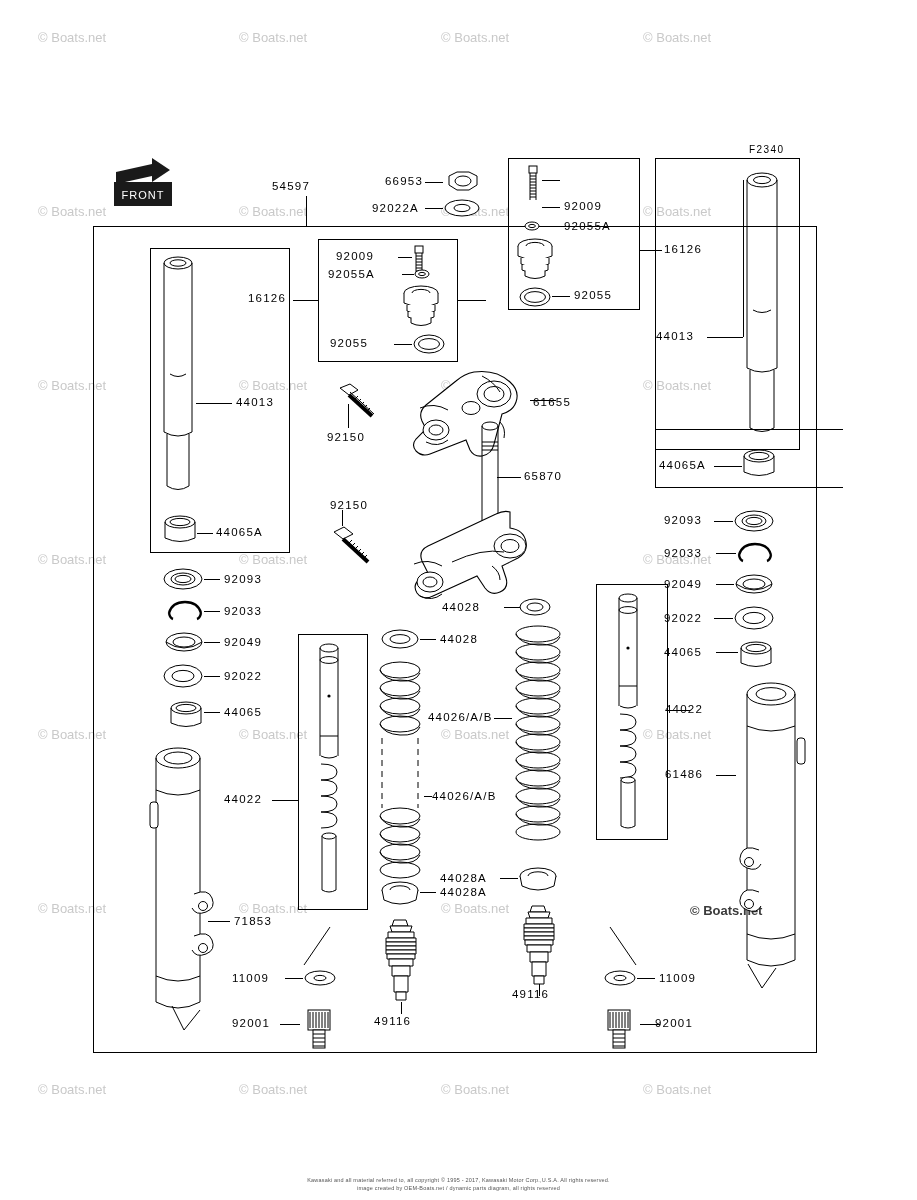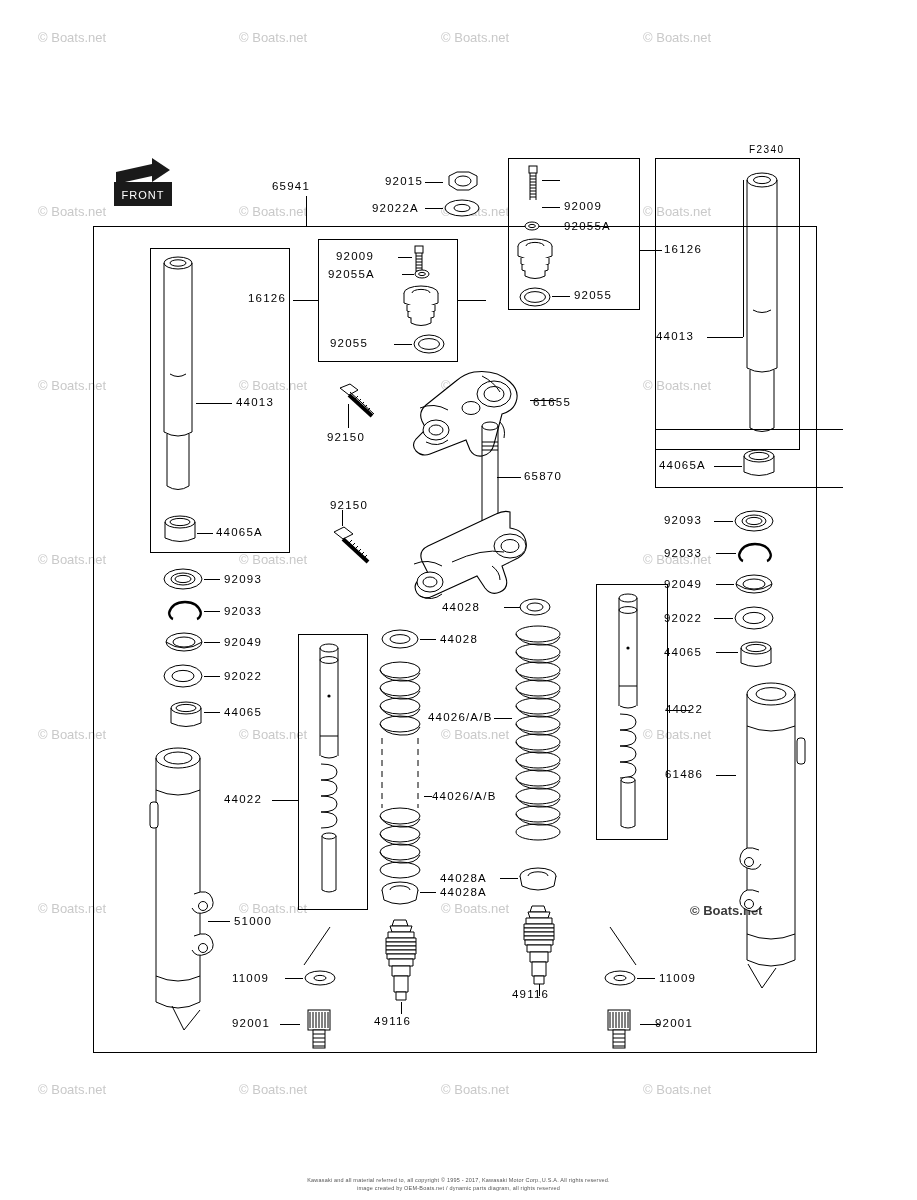--- a/index.html
+++ b/index.html
@@ -83,21 +83,21 @@
   <div class="front">
     <svg width="76" height="54" viewBox="0 0 76 54">
       <path d="M4 14 L40 6 L40 0 L58 12 L40 24 L40 18 L4 26 Z" fill="#1a1a1a"></path>
       <rect x="2" y="24" width="58" height="24" fill="#1a1a1a"></rect>
       <text x="31" y="41" font-family="Liberation Sans, sans-serif" font-size="11" fill="#fff" text-anchor="middle" letter-spacing="1">FRONT</text>
     </svg>
   </div>
 
   <div class="frame"></div>
 
-  <div class="lbl" style="left:272px;top:180px;">65941</div>
+  <div class="lbl" style="left:272px;top:180px;">54597</div>
   <div class="v" style="left:306px;top:196px;height:30px;"></div>
 
   <div class="box" style="left:150px;top:248px;width:140px;height:305px;"></div>
 
   <div class="part" style="left:160px;top:254px;">
     <svg width="36" height="240" viewBox="0 0 36 240">
       <ellipse cx="18" cy="9" rx="14" ry="6" fill="#fff" stroke="#000"></ellipse>
       <path d="M4 9 L4 178 M32 9 L32 178" stroke="#000" fill="none"></path>
       <path d="M4 178 q14 8 28 0" stroke="#000" fill="none"></path>
       <path d="M7 180 L7 232 M29 180 L29 232" stroke="#000" fill="none"></path>
@@ -164,21 +164,21 @@
   <div class="h" style="left:394px;top:344px;width:18px;"></div>
   <div class="lbl" style="left:330px;top:337px;">92055</div>
 
   <div class="part" style="left:443px;top:171px;">
     <svg width="38" height="22" viewBox="0 0 38 22">
       <path d="M6 5 L14 1 L26 1 L34 5 L34 14 L26 19 L14 19 L6 14 Z" fill="#fff" stroke="#000"></path>
       <ellipse cx="20" cy="10" rx="8" ry="5" fill="#fff" stroke="#000"></ellipse>
     </svg>
   </div>
   <div class="h" style="left:425px;top:182px;width:18px;"></div>
-  <div class="lbl" style="left:385px;top:175px;">92015</div>
+  <div class="lbl" style="left:385px;top:175px;">66953</div>
 
   <div class="part" style="left:443px;top:198px;">
     <svg width="38" height="20" viewBox="0 0 38 20">
       <ellipse cx="19" cy="10" rx="17" ry="8" fill="#fff" stroke="#000"></ellipse>
       <ellipse cx="19" cy="10" rx="8" ry="3.6" fill="#fff" stroke="#000"></ellipse>
     </svg>
   </div>
   <div class="h" style="left:425px;top:208px;width:18px;"></div>
   <div class="lbl" style="left:372px;top:202px;">92022A</div>
 
@@ -387,21 +387,21 @@
       <path d="M8 46 q22 10 44 0" stroke="#000" fill="none"></path>
       <rect x="2" y="58" width="8" height="26" rx="3" fill="#fff" stroke="#000"></rect>
       <path d="M46 150 q14 -6 18 4 q4 10 -6 14 q-10 4 -14 -4" fill="#fff" stroke="#000"></path>
       <ellipse cx="55" cy="162" rx="4.5" ry="4.5" fill="#fff" stroke="#000"></ellipse>
       <path d="M46 192 q14 -6 18 4 q4 10 -6 14 q-10 4 -14 -4" fill="#fff" stroke="#000"></path>
       <ellipse cx="55" cy="204" rx="4.5" ry="4.5" fill="#fff" stroke="#000"></ellipse>
       <path d="M8 232 q22 10 44 0" stroke="#000" fill="none"></path>
     </svg>
   </div>
   <div class="h" style="left:208px;top:921px;width:22px;"></div>
-  <div class="lbl" style="left:234px;top:915px;">51000</div>
+  <div class="lbl" style="left:234px;top:915px;">71853</div>
   <div class="part" style="left:170px;top:1004px;">
     <svg width="36" height="32" viewBox="0 0 36 32">
         <path d="M2 2 L14 26 L30 6" fill="none" stroke="#000"></path>
       </svg>
   </div>
 
   <div class="box" style="left:298px;top:634px;width:70px;height:276px;"></div>
   <div class="part" style="left:308px;top:640px;">
     <svg width="42" height="262" viewBox="0 0 42 262">
       <ellipse cx="21" cy="8" rx="9" ry="4" fill="#fff" stroke="#000"></ellipse>

